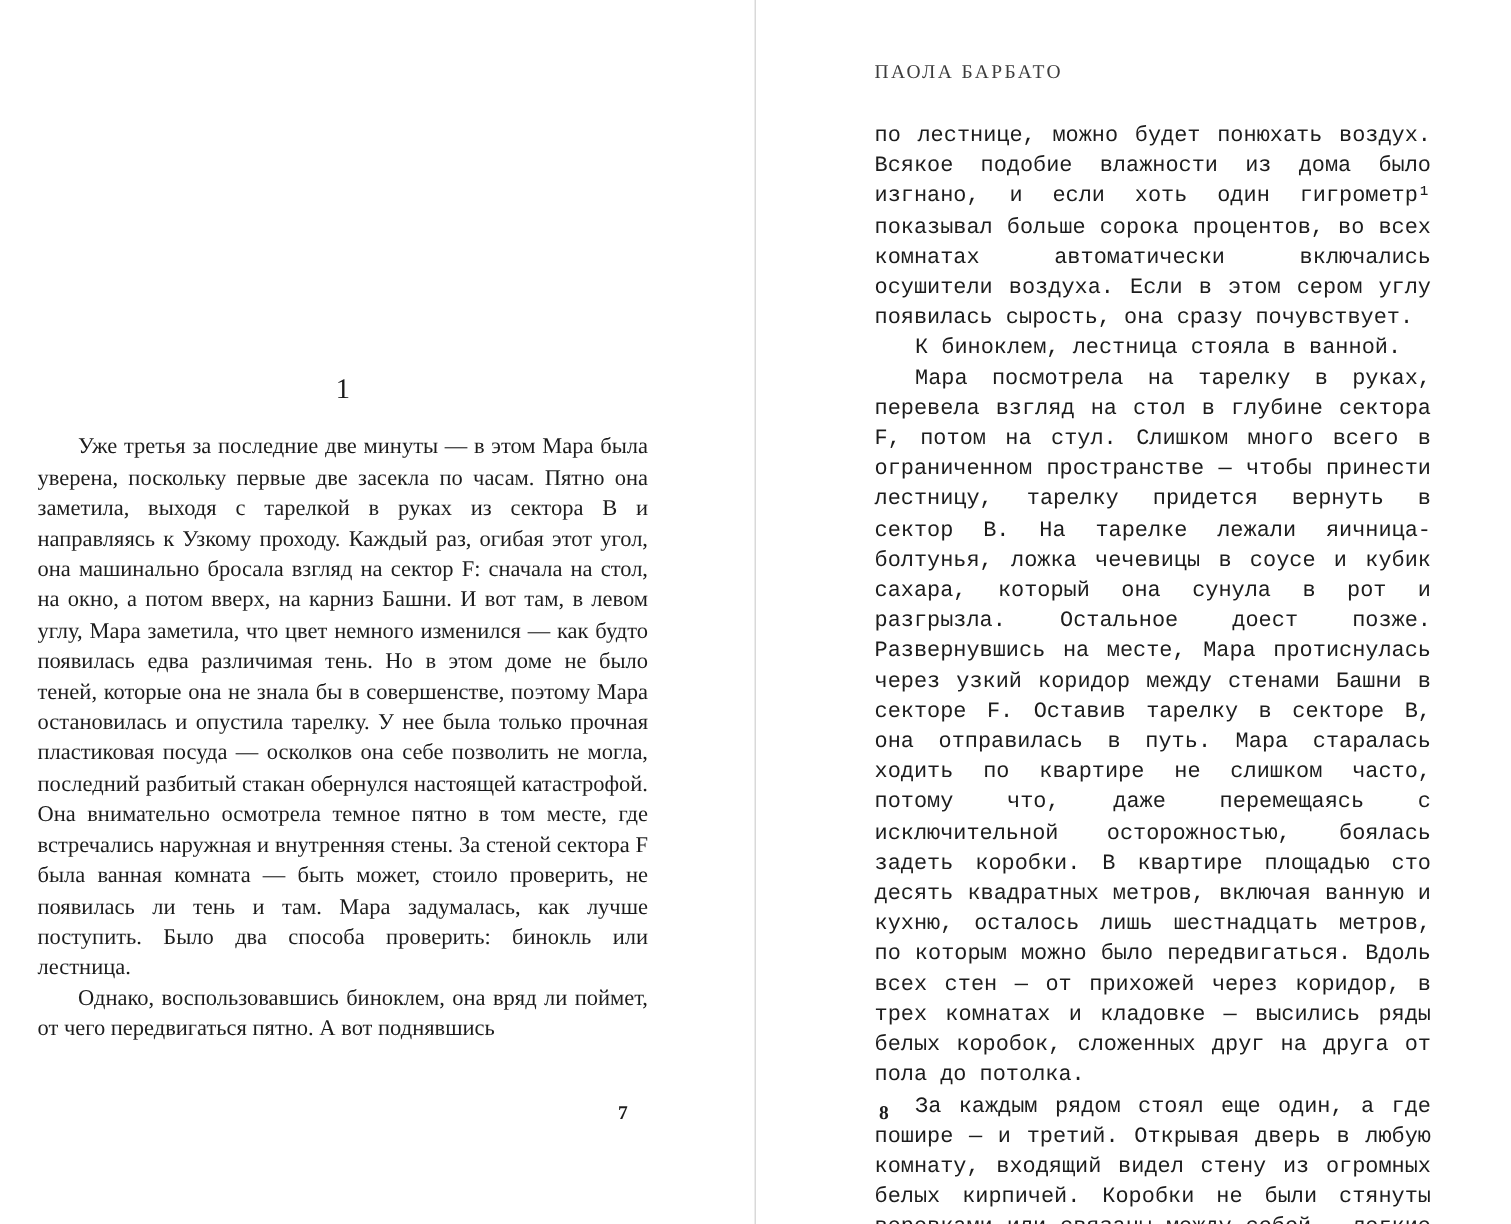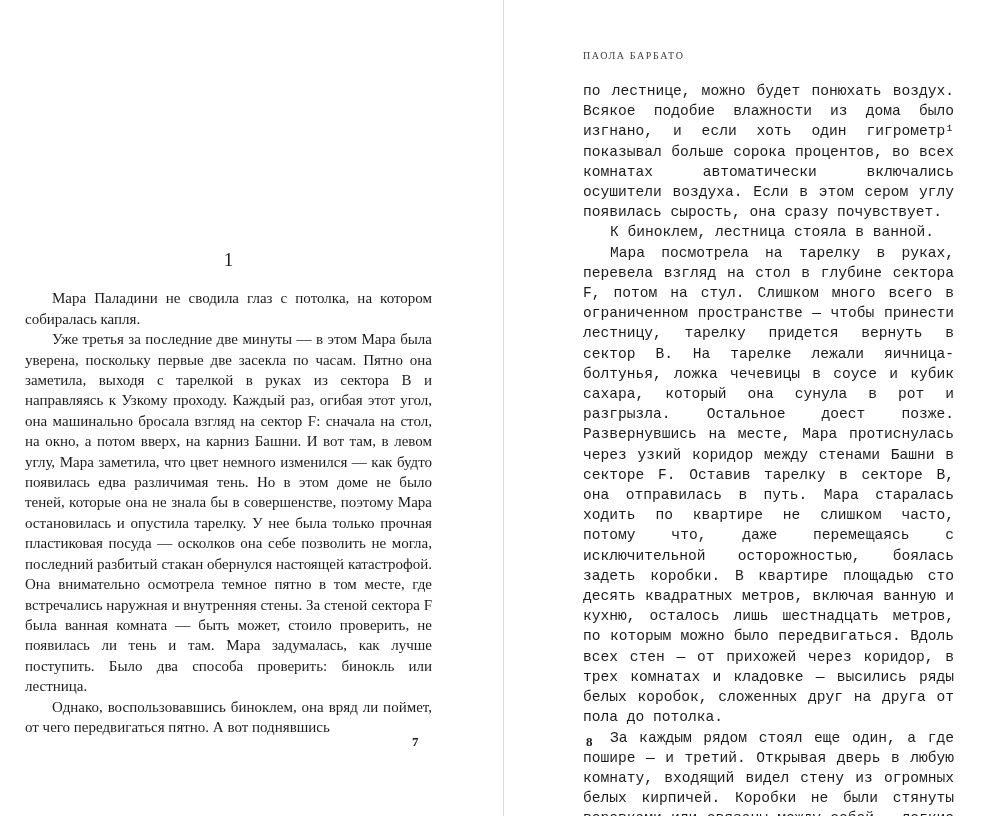--- a/index.html
+++ b/index.html
@@ -36,22 +36,22 @@
   .chapter-number {
     text-align: center;
     font-size: 19px;
     margin-bottom: 18px;
     text-indent: 0;
   }
   p.para { text-indent: 27px; }
   p.no-indent { text-indent: 0; }
 
   .running-header {
-    position: absolute; left: 79px; top: 50px;
-    font-size: 10px;
+    position: absolute; left: 79px; top: 40px;
+    font-size: 13px;
     letter-spacing: 1.6px;
     color: #3c3c3c;
     white-space: nowrap;
   }
 
   .footnote-block { margin-top: 4px; }
   .footnote-rule {
     width: 129px; height: 0;
     border-top: 1px solid #2e2e2e;
     margin-bottom: 6px;
@@ -73,21 +73,20 @@
   .pn-right { left: 82px;  top: 734px; }
 </style>
 </head>
 <body>
 
 <div class="spread">
 
   <div class="page page-left">
     <div class="text-col left-col">
       <div class="chapter-number">1</div>
-      <p class="para">Мара Паладини не сводила глаз с потолка, на котором собиралась капля.</p>
       <p class="para">Уже третья за последние две минуты — в этом Мара была уверена, поскольку первые две засекла по часам. Пятно она заметила, выходя с тарелкой в руках из сектора B и направляясь к Узкому проходу. Каждый раз, огибая этот угол, она машинально бросала взгляд на сектор F: сначала на стол, на окно, а потом вверх, на карниз Башни. И вот там, в левом углу, Мара заметила, что цвет немного изменился — как будто появилась едва различимая тень. Но в этом доме не было теней, которые она не знала бы в совершенстве, поэтому Мара остановилась и опустила тарелку. У нее была только прочная пластиковая посуда — осколков она себе позволить не могла, последний разбитый стакан обернулся настоящей катастрофой. Она внимательно осмотрела темное пятно в том месте, где встречались наружная и внутренняя стены. За стеной сектора F была ванная комната — быть может, стоило проверить, не появилась ли тень и там. Мара задумалась, как лучше поступить. Было два способа проверить: бинокль или лестница.</p>
       <p class="para">Однако, воспользовавшись биноклем, она вряд ли поймет, от чего передвигаться пятно. А вот поднявшись</p>
     </div>
     <div class="page-number pn-left">7</div>
   </div>
 
   <div class="divider"></div>
 
   <div class="page page-right">
     <div class="running-header">ПАОЛА БАРБАТО</div>

